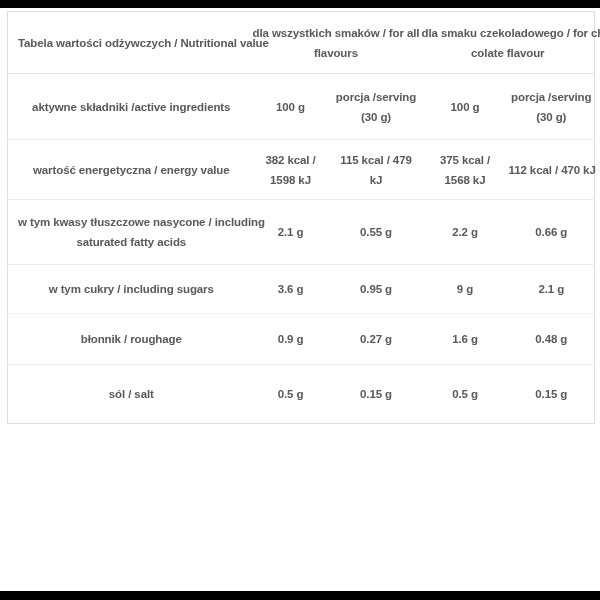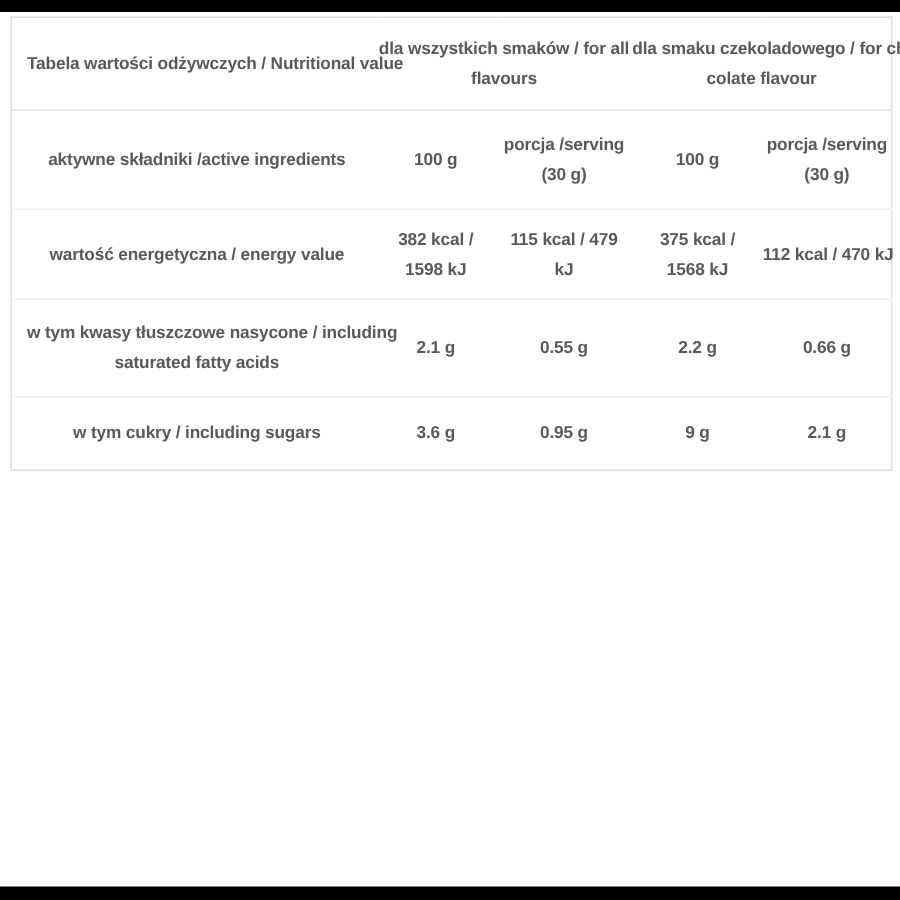--- a/index.html
+++ b/index.html
@@ -123,18 +123,32 @@
         <td>2.2 g</td>
         <td>0.66 g</td>
       </tr>
       <tr class="r5">
         <td class="label-cell">w tym cukry / including sugars</td>
         <td>3.6 g</td>
         <td>0.95 g</td>
         <td>9 g</td>
         <td>2.1 g</td>
       </tr>
+      <tr class="r6">
+        <td class="label-cell">błonnik / roughage</td>
+        <td>0.9 g</td>
+        <td>0.27 g</td>
+        <td>1.6 g</td>
+        <td>0.48 g</td>
+      </tr>
+      <tr class="r8">
+        <td class="label-cell">sól / salt</td>
+        <td>0.5 g</td>
+        <td>0.15 g</td>
+        <td>0.5 g</td>
+        <td>0.15 g</td>
+      </tr>
     </tbody>
   </table>
 
   <div class="bar bottom"></div>
 
 </div>
 
 </body></html>

